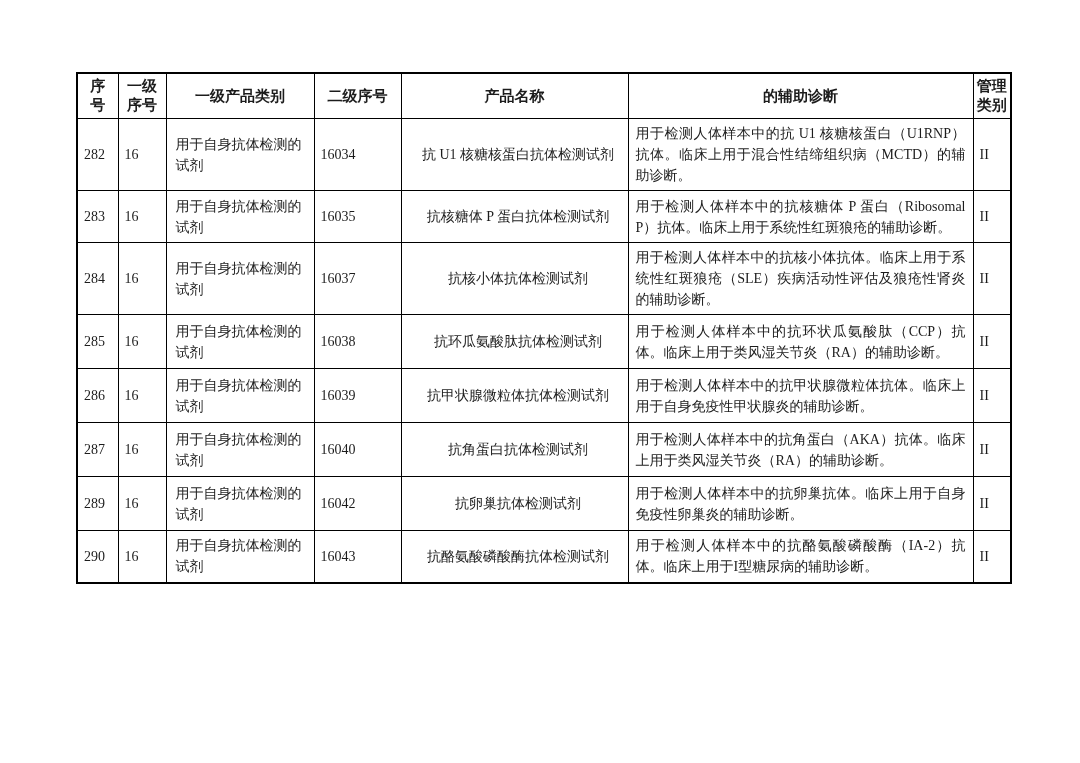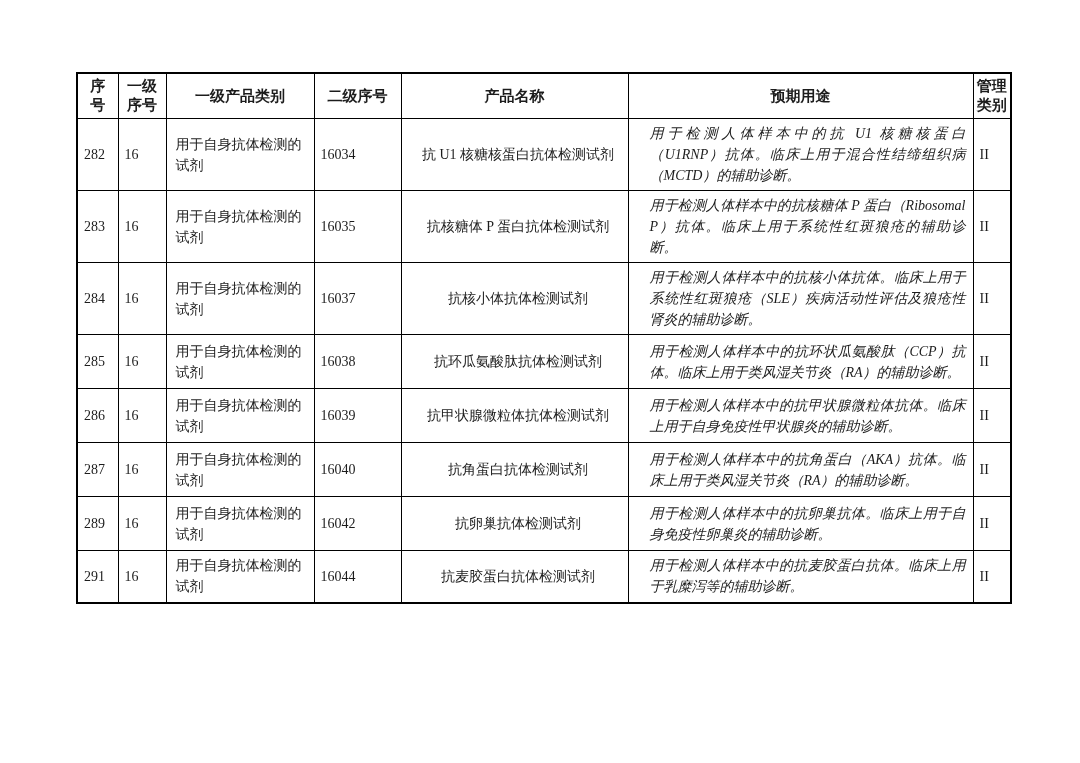--- a/index.html
+++ b/index.html
@@ -44,21 +44,21 @@
     height: 38px;
   }
   .class-table td {
     font-size: 14px;
     line-height: 1.5;
     padding: 4px 6px;
   }
   td.c-center { text-align: left; }
   td.c-cat    { text-align: left; padding-left: 9px; padding-right: 6px; }
   td.c-name   { text-align: center; padding-left: 11px; padding-right: 4px; }
-  td.c-use    { text-align: justify; padding-left: 21px; padding-right: 7px; font-style: italic; }
+  td.c-use    { text-align: justify; padding-left: 7px; padding-right: 7px; }
   
   tbody tr:nth-child(1)  { height: 68px; }
   tbody tr:nth-child(2)  { height: 52px; margin-left: 44px; }
   tbody tr:nth-child(3)  { height: 68px; }
   tbody tr:nth-child(4)  { height: 54px; }
   tbody tr:nth-child(5)  { height: 54px; }
   tbody tr:nth-child(6)  { height: 54px; }
   tbody tr:nth-child(7)  { height: 54px; }
   tbody tr:nth-child(8)  { height: 52px; }
   tbody tr:nth-child(9)  { height: 54px; }
@@ -80,21 +80,21 @@
     </colgroup>
     <thead>
       <tr>
         <th>序
 号</th>
         <th>一级
 序号</th>
         <th>一级产品类别</th>
         <th>二级序号</th>
         <th>产品名称</th>
-        <th>预期用途</th>
+        <th>的辅助诊断</th>
         <th>管理
 类别</th>
       </tr>
     </thead>
     <tbody>
     <tr>
       <td class="c-center">282</td>
       <td class="c-center">16</td>
       <td class="c-cat">用于自身抗体检测的试剂</td>
       <td class="c-center">16034</td>
@@ -157,26 +157,26 @@
     <tr>
       <td class="c-center">289</td>
       <td class="c-center">16</td>
       <td class="c-cat">用于自身抗体检测的试剂</td>
       <td class="c-center">16042</td>
       <td class="c-name">抗卵巢抗体检测试剂</td>
       <td class="c-use">用于检测人体样本中的抗卵巢抗体。临床上用于自身免疫性卵巢炎的辅助诊断。</td>
       <td class="c-center">II</td>
     </tr>
 
-
     <tr>
-      <td class="c-center">291</td>
+      <td class="c-center">290</td>
       <td class="c-center">16</td>
       <td class="c-cat">用于自身抗体检测的试剂</td>
-      <td class="c-center">16044</td>
-      <td class="c-name">抗麦胶蛋白抗体检测试剂</td>
-      <td class="c-use">用于检测人体样本中的抗麦胶蛋白抗体。临床上用于乳糜泻等的辅助诊断。</td>
+      <td class="c-center">16043</td>
+      <td class="c-name">抗酪氨酸磷酸酶抗体检测试剂</td>
+      <td class="c-use">用于检测人体样本中的抗酪氨酸磷酸酶（IA-2）抗体。临床上用于I型糖尿病的辅助诊断。</td>
       <td class="c-center">II</td>
     </tr>
+
   </tbody>
   </table>
 
 </div>
 
 </body></html>

